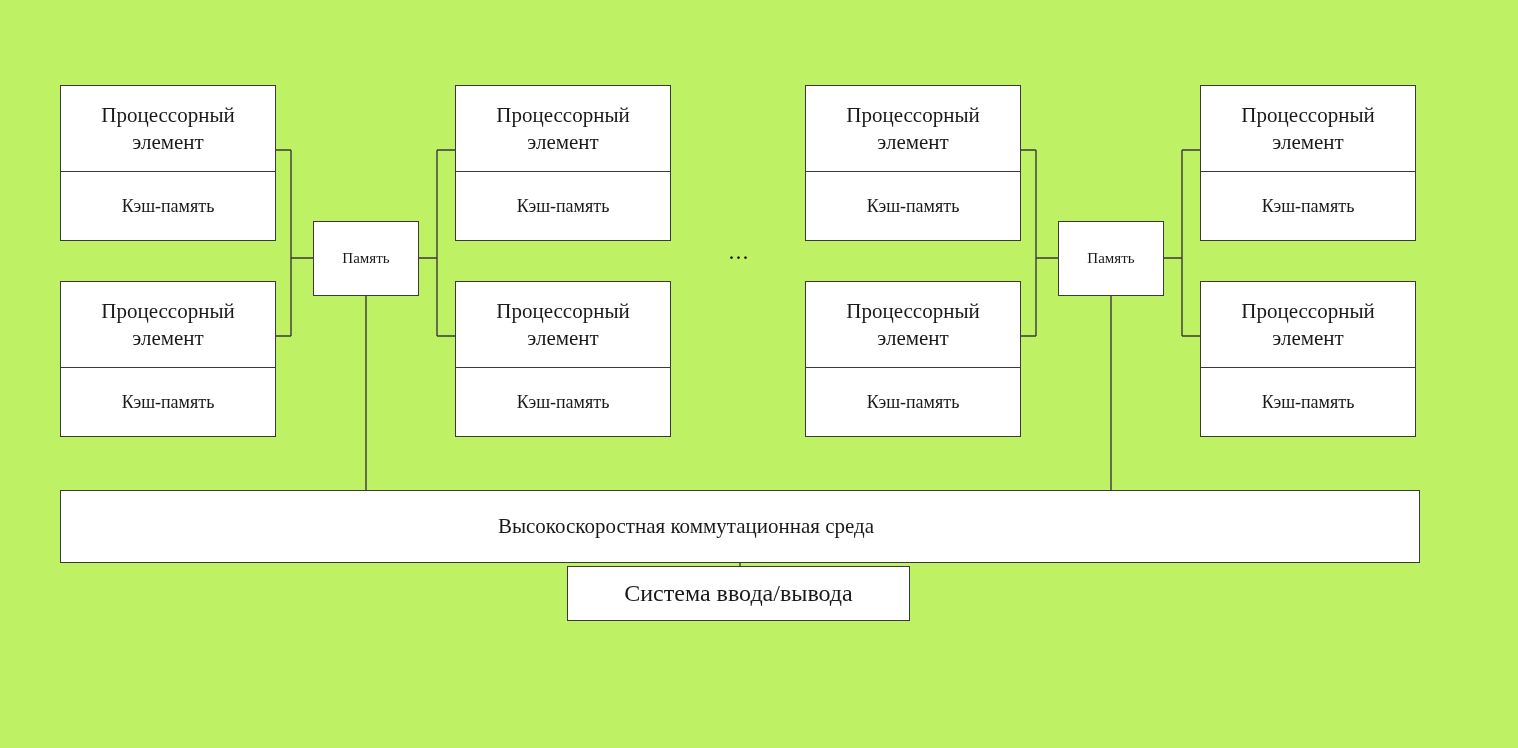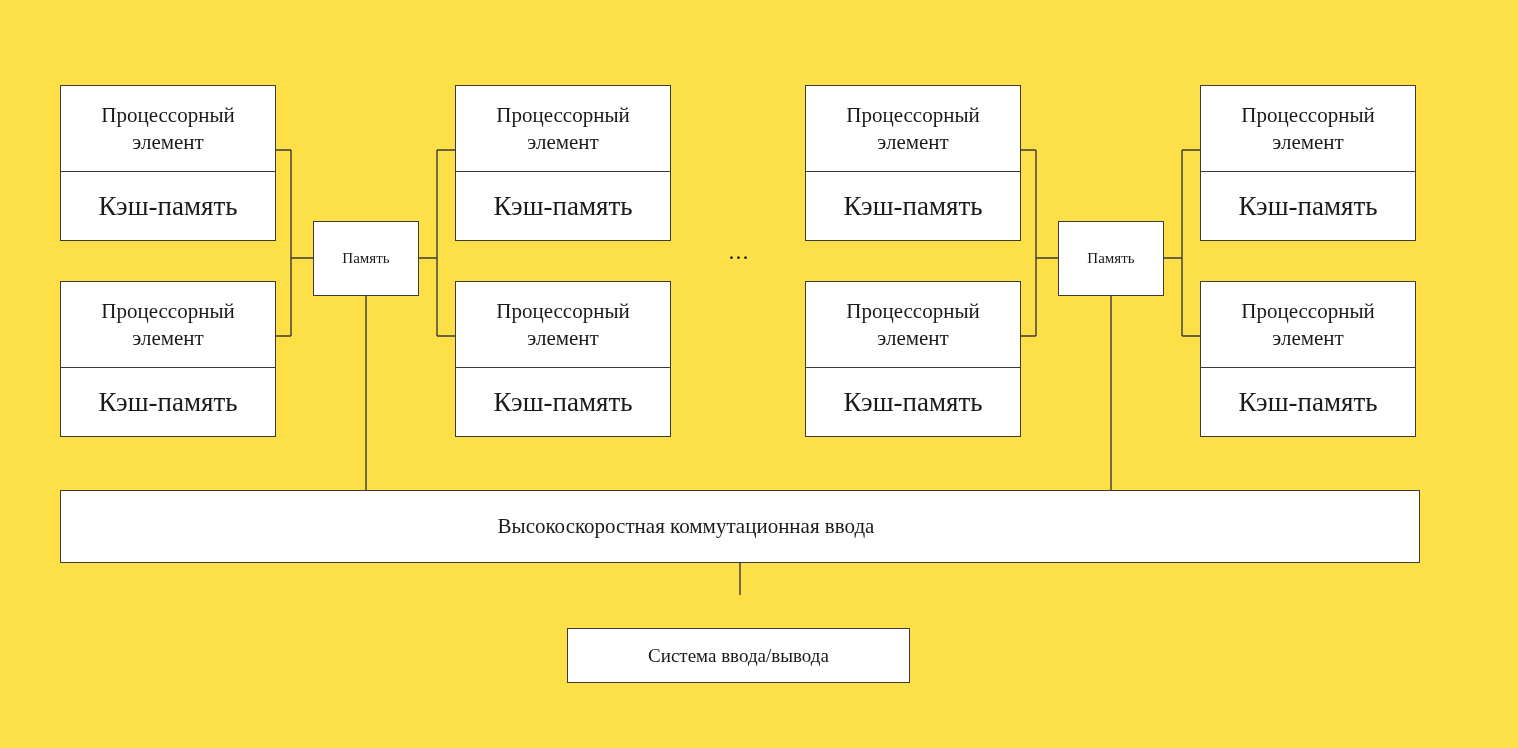--- a/index.html
+++ b/index.html
@@ -5,21 +5,21 @@
   * { margin: 0; padding: 0; box-sizing: border-box; }
   html, body { background: #ffffff; }
   body {
     font-family: "Liberation Serif", "DejaVu Serif", serif;
     color: #1a1a1a;
   }
   .canvas {
     position: relative;
     width: 1518px;
     height: 748px;
-    background: #fde047;
+    background: #bef264;
     overflow: hidden;
   }
   .connectors {
     position: absolute;
     left: 0; top: 0;
     pointer-events: none;
   }
   .pe {
     position: absolute;
     width: 216px;
@@ -38,21 +38,21 @@
     text-align: center;
     font-size: 21px;
     line-height: 27px;
     padding: 0 10px;
   }
   .pe-cache {
     flex: 1;
     display: flex;
     align-items: center;
     justify-content: center;
-    font-size: 27px;
+    font-size: 18px;
   }
   .mem {
     position: absolute;
     width: 106px;
     height: 75px;
     border: 1px solid #3a3a3a;
     background: #ffffff;
     display: flex;
     align-items: center;
     justify-content: center;
@@ -80,29 +80,29 @@
     justify-content: center;
     font-size: 21px;
   }
   .interconnect-text {
     position: relative;
     left: -54px;
   }
   .io {
     position: absolute;
     left: 567px;
-    top: 628px;
+    top: 566px;
     width: 343px;
     height: 55px;
     border: 1px solid #3a3a3a;
     background: #ffffff;
     display: flex;
     align-items: center;
     justify-content: center;
-    font-size: 19px;
+    font-size: 24px;
   }
 </style>
 </head>
 <body>
 
 <div class="canvas">
 
   <svg class="connectors" width="1518" height="748" viewBox="0 0 1518 748" xmlns="http://www.w3.org/2000/svg">
     <path d="M276 150 H291 M291 150 V336 M276 336 H291 M291 258 H313
              M437 150 V336 M437 150 H455 M437 336 H455 M419 258 H437
@@ -149,20 +149,20 @@
   <div class="pe" style="left:1200px;top:85px;">
     <div class="pe-title">Процессорный элемент</div>
     <div class="pe-cache">Кэш-память</div>
   </div>
   <div class="pe" style="left:1200px;top:281px;">
     <div class="pe-title">Процессорный элемент</div>
     <div class="pe-cache">Кэш-память</div>
   </div>
 
   <div class="interconnect">
-    <span class="interconnect-text">Высокоскоростная коммутационная ввода</span>
+    <span class="interconnect-text">Высокоскоростная коммутационная среда</span>
   </div>
 
   <div class="io">
     <span>Система ввода/вывода</span>
   </div>
 
 </div>
 
 </body></html>

